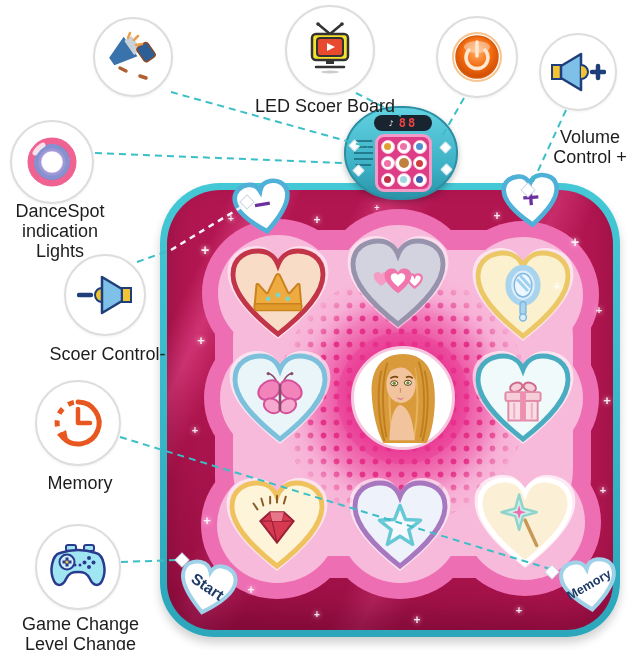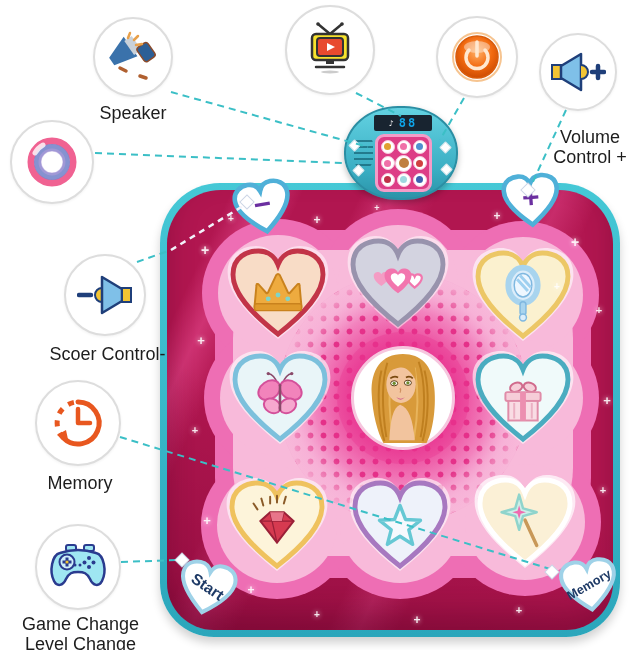--- a/index.html
+++ b/index.html
@@ -38,22 +38,22 @@
   .girl{position:absolute;left:184px;top:156px;width:104px;height:104px;border-radius:50%;
        background:#fff;border:3px solid #f6c6de;box-shadow:0 0 0 14px rgba(232,53,142,.35);}
   .cheart{position:absolute;width:58px;height:53px;overflow:visible;z-index:30;}
   .sparkle{position:absolute;color:#fff;font-weight:bold;z-index:6;
        text-shadow:0 0 5px rgba(255,255,255,.95);transform:translate(-50%,-50%);}
   .sparkle::before{content:"+";}
   
   .device{position:absolute;left:344px;top:106px;width:114px;height:94px;z-index:20;
        background:linear-gradient(180deg,#63d2e2,#39adc2 70%,#2b93a8);
        border-radius:54px/46px;border:2px solid #2b8ea3;box-shadow:0 3px 6px rgba(0,0,0,.25);}
-  .disp{position:absolute;left:28px;top:7px;width:58px;height:16px;background:#182430;border-radius:2px;
-       color:#0ea5e9;font-family:"DejaVu Sans Mono",monospace;font-size:12px;font-weight:bold;
+  .disp{position:absolute;left:28px;top:7px;width:58px;height:16px;background:#182430;border-radius:8px;
+       color:#ef4444;font-family:"DejaVu Sans Mono",monospace;font-size:12px;font-weight:bold;
        display:flex;align-items:center;justify-content:center;letter-spacing:2px;}
   .disp::before{content:"♪";color:#fff;font-size:8px;margin-right:5px;letter-spacing:0;}
   .grille{position:absolute;left:8px;top:28px;width:19px;height:32px;border-radius:8px;
        background:repeating-linear-gradient(180deg,rgba(16,90,108,0) 0 4px,rgba(16,90,108,.65) 4px 6px);}
   .panel{position:absolute;left:29px;top:26px;width:57px;height:58px;background:#dd3d86;
        border:3px solid #f49cc8;border-radius:9px;display:grid;
        grid-template-columns:repeat(3,1fr);place-items:center;padding:2px;}
   .pbtn{width:14px;height:14px;border-radius:50%;background:#fff;border:1px solid #f8c8dc;
        display:flex;align-items:center;justify-content:center;}
   .pbtn i{display:block;width:7px;height:7px;border-radius:50%;}
@@ -304,35 +304,35 @@
         <polygon points="7,14 31,5 31,29 7,23" fill="#3a72ab"></polygon>
         <rect x="29" y="9" width="9" height="17" fill="#c9d1d9"></rect>
         <rect x="34" y="22" width="13" height="17" rx="3" fill="#2c5f96" stroke="#8a4a2a" stroke-width="1.5"></rect>
       </g>
       <g stroke="#e8a04a" stroke-width="2.5" stroke-linecap="round">
         <path d="M22,8 L24,3 M28,10 L32,6 M30,15 L36,14"></path>
       </g>
       <path d="M14,38 L20,41 M34,46 L40,48" stroke="#b06030" stroke-width="3.5" stroke-linecap="round"></path>
     </svg>
   </div>
-  <div class="lbl c" style="left:83px;top:103px;width:100px">Speaker</div>
 
   <div class="co" style="left:285px;top:5px;width:90px;height:90px">
     <svg width="58" height="58" viewBox="0 0 58 58">
       <path d="M29,13 L17,3 M29,13 L41,3" stroke="#333" stroke-width="2.5" stroke-linecap="round"></path>
       <circle cx="17" cy="3" r="1.8" fill="#333"></circle>
         <circle cx="41" cy="3" r="1.8" fill="#333"></circle>
       <rect x="11" y="13" width="36" height="26" rx="4" fill="#f7e32c" stroke="#333" stroke-width="2.5"></rect>
       <rect x="16" y="17" width="26" height="18" rx="3" fill="#e84a2e" stroke="#333" stroke-width="2"></rect>
       <polygon points="26,22 26,30 34,26" fill="#fff"></polygon>
       <rect x="25" y="39" width="8" height="4" fill="#333"></rect>
       <path d="M15,46 H43" stroke="#333" stroke-width="2.5" stroke-linecap="round"></path>
       <ellipse cx="29" cy="51" rx="9" ry="1.5" fill="#ccc"></ellipse>
     </svg>
   </div>
+  <div class="lbl c" style="left:230px;top:96px;width:190px">LED Scoer Board</div>
 
   <div class="co" style="left:436px;top:16px;width:82px;height:82px">
     <svg width="56" height="56" viewBox="0 0 56 56">
       <defs>
         <radialGradient id="gOr" cx="50%" cy="38%" r="65%">
           <stop offset="0%" stop-color="#ffb066"></stop>
             <stop offset="55%" stop-color="#f26a10"></stop>
             <stop offset="100%" stop-color="#c94800"></stop>
         </radialGradient>
       </defs>
@@ -360,20 +360,22 @@
   <div class="co" style="left:10px;top:120px;width:84px;height:84px">
     <svg width="58" height="58" viewBox="0 0 58 58">
       <circle cx="29" cy="29" r="21" fill="none" stroke="#f06292" stroke-width="7"></circle>
       <circle cx="29" cy="29" r="14.5" fill="none" stroke="#7986cb" stroke-width="7" opacity=".9"></circle>
       <circle cx="29" cy="29" r="10" fill="#fff"></circle>
       <circle cx="29" cy="29" r="12" fill="none" stroke="rgba(179,157,219,.6)" stroke-width="3"></circle>
       <path d="M12,20 a20,20 0 0,1 8,-8" stroke="#fff" stroke-width="5" fill="none" stroke-linecap="round" opacity=".8"></path>
     </svg>
   </div>
   <div class="lbl c" style="left:0px;top:201px;width:120px">
+    <div>DanceSpot</div>
+      <div>indication Lights</div>
   </div>
 
   <div class="co" style="left:64px;top:254px;width:82px;height:82px">
     <svg width="56" height="46" viewBox="0 0 56 46">
       <path d="M2,23 H14" stroke="#1f3f7a" stroke-width="4.5" stroke-linecap="round"></path>
       <path d="M25,16 a7,7 0 0,0 0,14" fill="#f2c433" stroke="#1f3f7a" stroke-width="2"></path>
       <polygon points="45,17 25,5 25,41 45,29" fill="#7fc0e8" stroke="#1f3f7a" stroke-width="2.5" stroke-linejoin="round"></polygon>
       <rect x="45" y="16" width="9" height="14" fill="#f2c433" stroke="#1f3f7a" stroke-width="2"></rect>
     </svg>
   </div>

